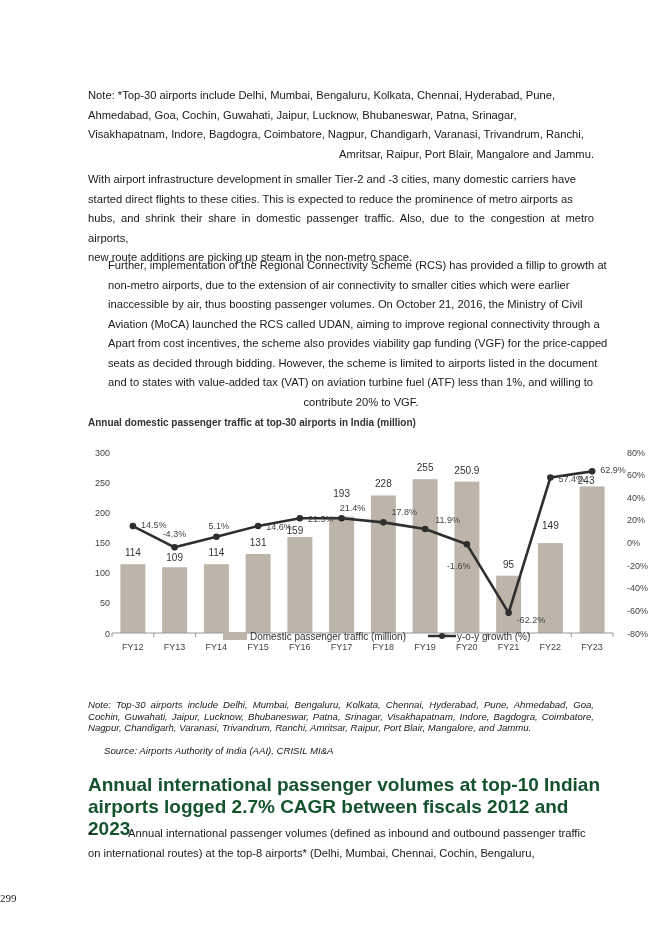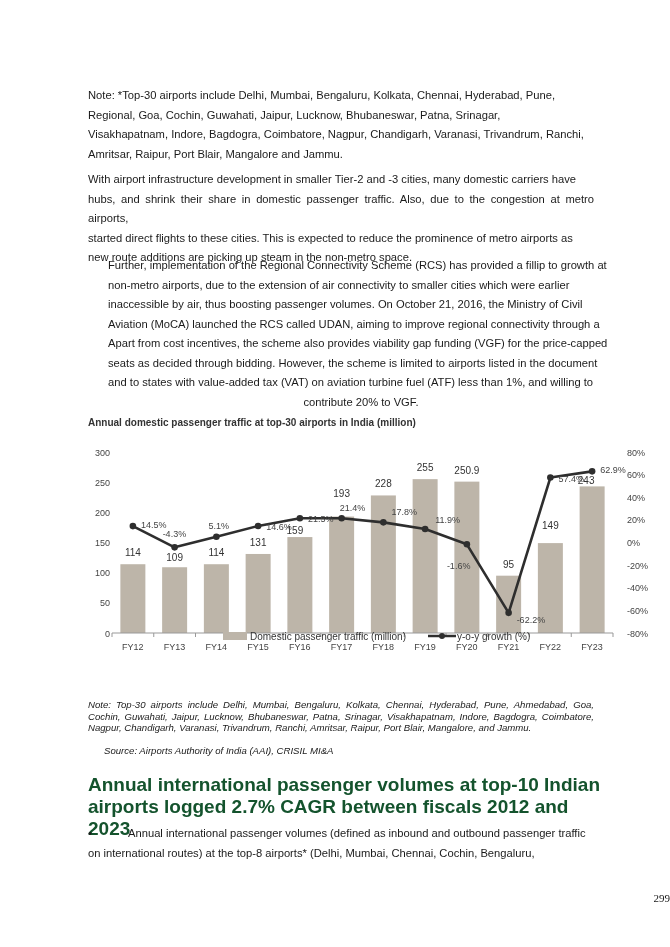--- a/index.html
+++ b/index.html
@@ -6,37 +6,37 @@
   body{width:670px;height:947px;position:relative;overflow:hidden;font-family:"Liberation Sans",sans-serif;color:#1a1a1a;}
   .para{position:absolute;left:88px;width:506px;font-size:11.2px;line-height:19.5px;text-align:justify;}
   .para span{display:block;}
   .chart-title{position:absolute;left:88px;top:417px;font-size:10px;font-weight:bold;color:#333;}
   .note{position:absolute;left:88px;top:699px;width:506px;font-size:9.6px;line-height:11.5px;font-style:italic;text-align:justify;}
   .source{position:absolute;left:104px;top:745px;font-size:9.6px;font-style:italic;}
   .heading{position:absolute;left:88px;top:774px;width:520px;font-size:19px;font-weight:bold;line-height:22px;color:#14532d;}
   .bullet{position:absolute;left:88px;top:823px;width:506px;font-size:11.2px;line-height:20px;text-align:justify;}
   .bullet .dot{position:absolute;left:0;top:0;}
   .bullet .l1{padding-left:40px;display:block;}
-  .pagenum{position:absolute;left:0;width:670px;top:892px;text-align:right;font-family:"Liberation Serif",serif;font-size:11px;}
+  .pagenum{position:absolute;left:0;width:670px;top:892px;text-align:left;font-family:"Liberation Serif",serif;font-size:11px;}
   svg text{font-family:"Liberation Sans",sans-serif;}
 </style>
 </head>
 <body>
 
 <div class="para" style="top:86px;">
   <span>Note: *Top-30 airports include Delhi, Mumbai, Bengaluru, Kolkata, Chennai, Hyderabad, Pune,</span>
-  <span>Regional, Goa, Cochin, Guwahati, Jaipur, Lucknow, Bhubaneswar, Patna, Srinagar,</span>
+  <span>Ahmedabad, Goa, Cochin, Guwahati, Jaipur, Lucknow, Bhubaneswar, Patna, Srinagar,</span>
   <span>Visakhapatnam, Indore, Bagdogra, Coimbatore, Nagpur, Chandigarh, Varanasi, Trivandrum, Ranchi,</span>
-  <span style="text-align:left;">Amritsar, Raipur, Port Blair, Mangalore and Jammu.</span>
+  <span style="text-align:right;">Amritsar, Raipur, Port Blair, Mangalore and Jammu.</span>
 </div>
 
 <div class="para" style="top:170px;">
   <span>With airport infrastructure development in smaller Tier-2 and -3 cities, many domestic carriers have</span>
+  <span>started direct flights to these cities. This is expected to reduce the prominence of metro airports as</span>
   <span>hubs, and shrink their share in domestic passenger traffic. Also, due to the congestion at metro airports,</span>
-  <span>started direct flights to these cities. This is expected to reduce the prominence of metro airports as</span>
   <span style="text-align:left;">new route additions are picking up steam in the non-metro space.</span>
 </div>
 
 <div class="para" style="top:256px;margin-left:20px;">
   <span>Further, implementation of the Regional Connectivity Scheme (RCS) has provided a fillip to growth at</span>
   <span>non-metro airports, due to the extension of air connectivity to smaller cities which were earlier</span>
   <span>inaccessible by air, thus boosting passenger volumes. On October 21, 2016, the Ministry of Civil</span>
   <span>Aviation (MoCA) launched the RCS called UDAN, aiming to improve regional connectivity through a</span>
   <span>Apart from cost incentives, the scheme also provides viability gap funding (VGF) for the price-capped</span>
   <span>seats as decided through bidding. However, the scheme is limited to airports listed in the document</span>

